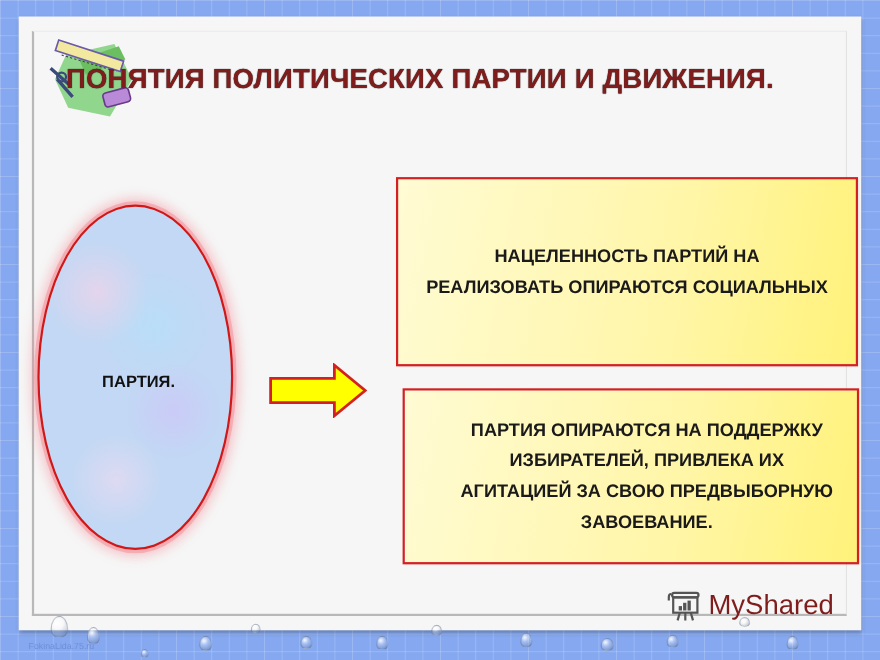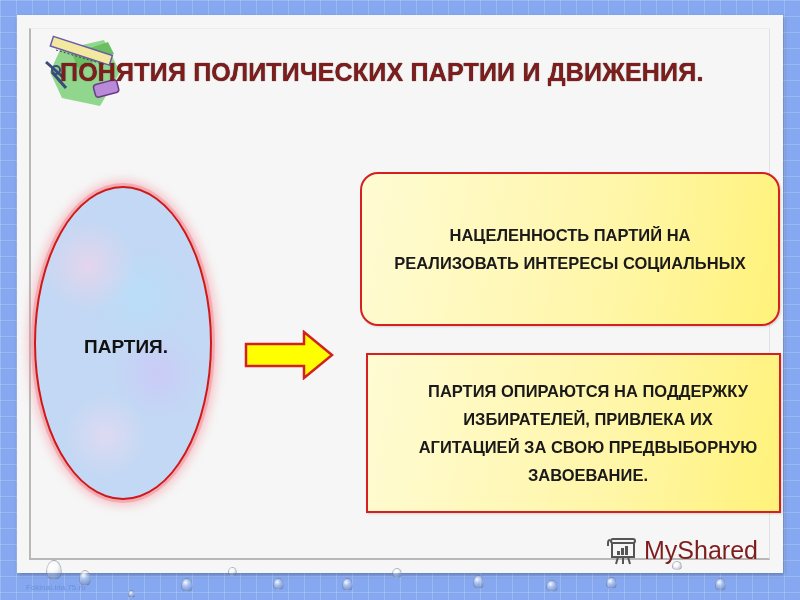--- a/index.html
+++ b/index.html
@@ -53,21 +53,21 @@
       background:
         radial-gradient(circle at 30% 25%, rgba(255,210,230,0.55) 0, transparent 18%),
         radial-gradient(circle at 70% 60%, rgba(210,190,250,0.5) 0, transparent 20%),
         radial-gradient(circle at 40% 80%, rgba(255,220,240,0.45) 0, transparent 16%),
         radial-gradient(circle at 60% 35%, rgba(180,225,250,0.6) 0, transparent 22%),
         #c2d8f4;
       box-shadow: 0 0 0 3px rgba(240,110,120,0.35), 0 0 10px 6px rgba(245,140,150,0.45);
       display: flex; align-items: center; justify-content: center;
     }
     .ellipse-label {
-      font-size: 19px;
+      font-size: 15px;
       font-weight: bold;
       color: #111;
       margin-left: 6px;
       margin-top: 8px;
     }
     .arrow {
       position: absolute;
       left: 244px; top: 330px;
       width: 90px; height: 50px;
     }
@@ -76,21 +76,21 @@
       border: 2px solid #d42020;
       background: linear-gradient(100deg, #fffbd3 0%, #fff6a8 60%, #fff27a 100%);
       display: flex; align-items: center; justify-content: center;
       text-align: center;
       font-weight: bold;
       font-size: 16.5px;
       line-height: 28px;
       color: #1a1a1a;
       box-shadow: 1px 1px 2px rgba(0,0,0,0.15);
     }
-    .box-1 { left: 360px; top: 172px; width: 420px; height: 154px; border-radius: 18px; }
+    .box-1 { left: 360px; top: 161px; width: 420px; height: 172px; }
     .box-2 { left: 366px; top: 353px; width: 415px; height: 160px; padding-left: 29px; }
     .box p { white-space: nowrap; }
     .watermark {
       position: absolute;
       left: 606px; top: 534px;
       display: flex; align-items: center;
       color: #7f1d1d;
       font-size: 25px;
     }
     .watermark svg { margin-right: 6px; }
@@ -134,21 +134,21 @@
 
 <div class="arrow">
   <svg width="90" height="50" viewBox="0 0 90 50">
     <polygon points="2,14 60,14 60,2 88,25 60,48 60,36 2,36" fill="#ffff00" stroke="#d42020" stroke-width="2.5" stroke-linejoin="miter"></polygon>
   </svg>
 </div>
 
 <div class="box box-1">
   <div>
     <p>НАЦЕЛЕННОСТЬ ПАРТИЙ  НА</p>
-    <p>РЕАЛИЗОВАТЬ ИНТЕРЕСЫ СОЦИАЛЬНЫХ</p>
+    <p>РЕАЛИЗОВАТЬ ОПИРАЮТСЯ СОЦИАЛЬНЫХ</p>
   </div>
 </div>
 
 <div class="box box-2">
   <div>
     <p>ПАРТИЯ ОПИРАЮТСЯ НА ПОДДЕРЖКУ</p>
     <p>ИЗБИРАТЕЛЕЙ, ПРИВЛЕКА  ИХ</p>
     <p>АГИТАЦИЕЙ  ЗА СВОЮ ПРЕДВЫБОРНУЮ</p>
     <p>ЗАВОЕВАНИЕ.</p>
   </div>

